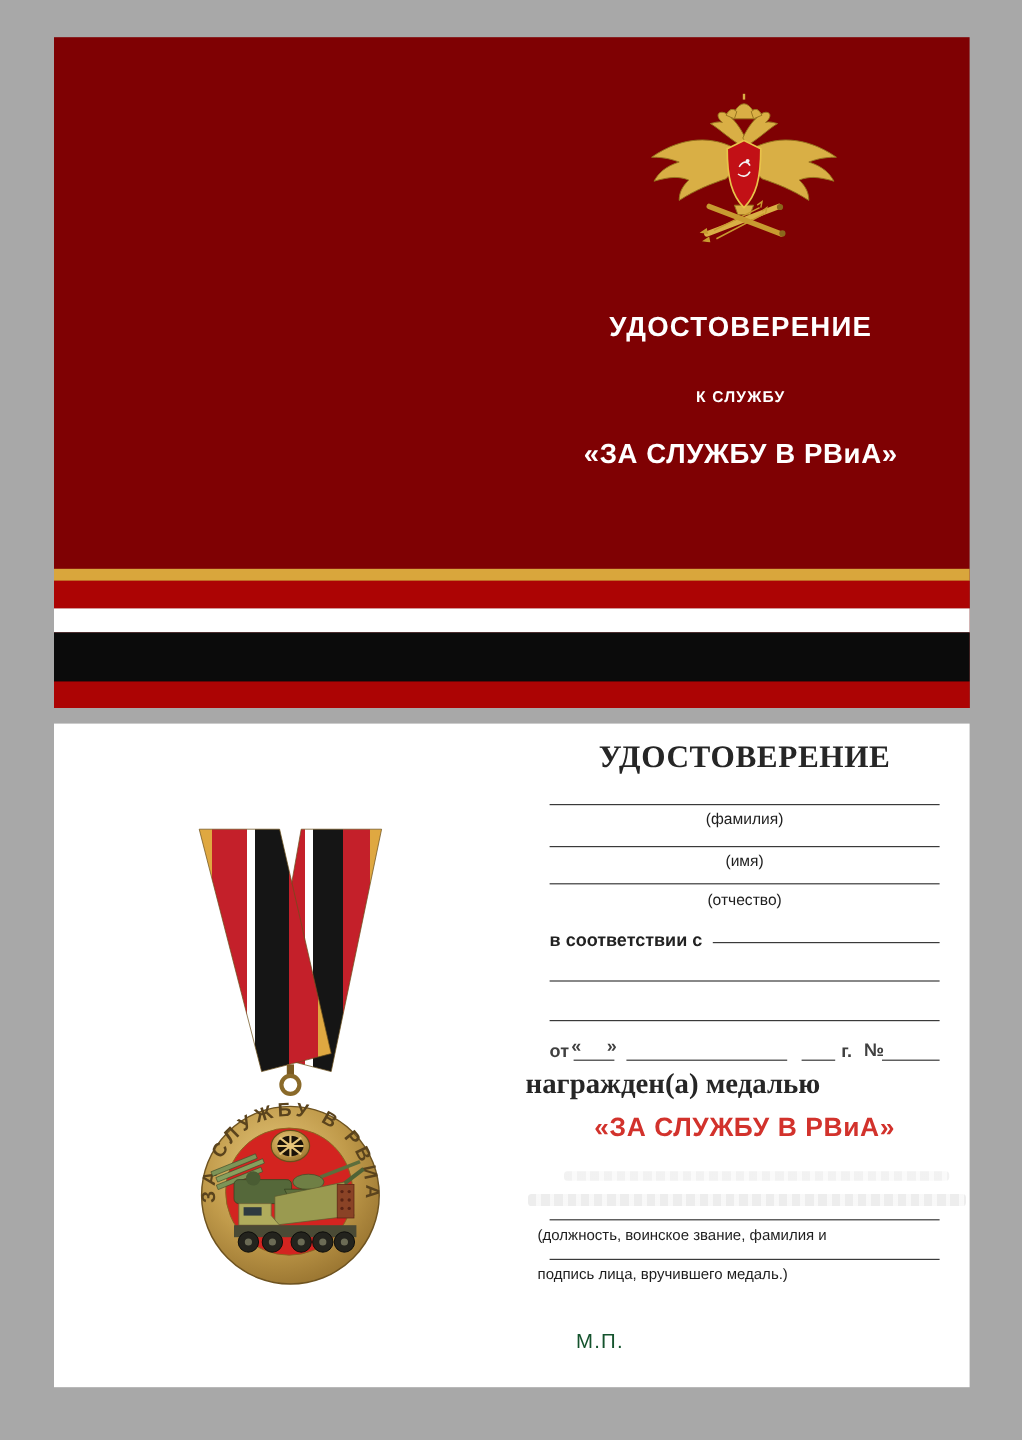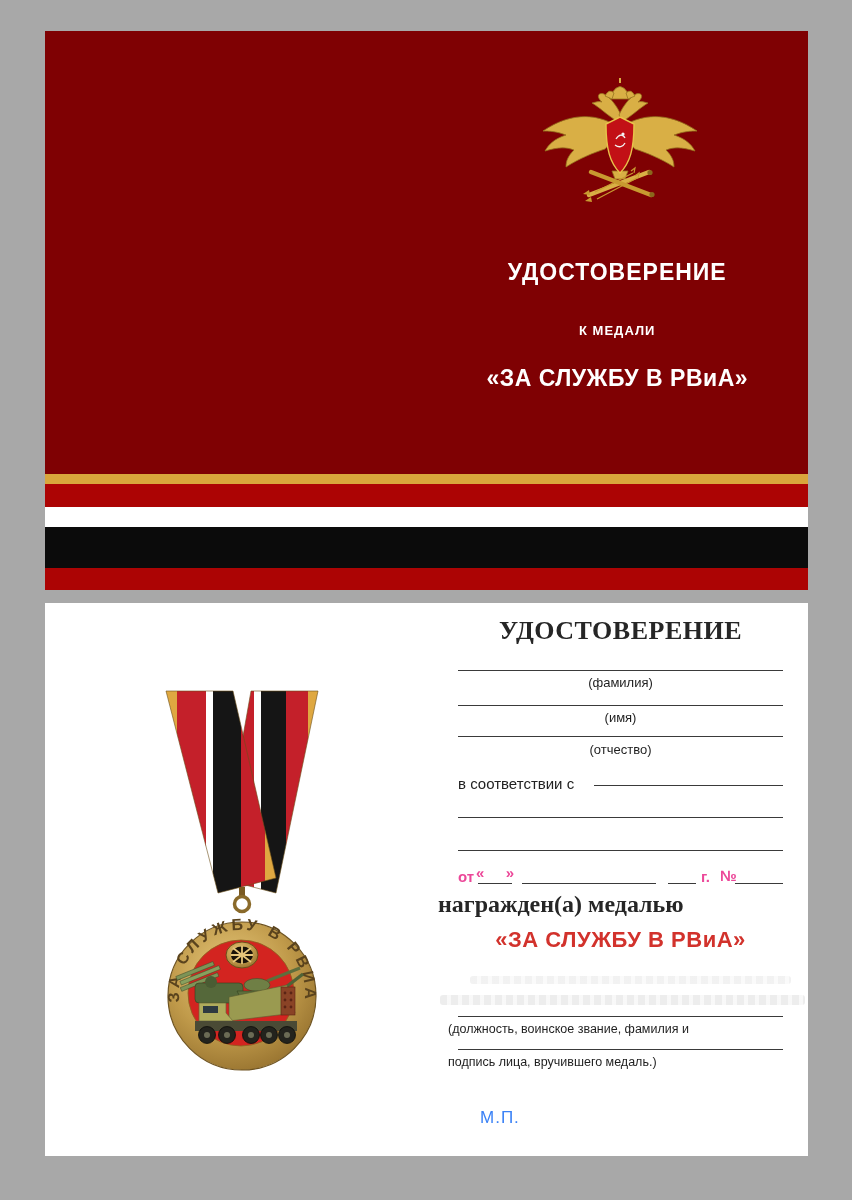--- a/index.html
+++ b/index.html
@@ -23,24 +23,24 @@
   
   .page{position:absolute;left:45px;top:603px;width:763px;height:553px;background:#ffffff;color:#222;}
   .medal-svg{position:absolute;left:100px;top:80px;width:200px;height:400px;}
 
   .form{position:absolute;left:413px;top:0;width:325px;height:553px;}
   .page-title{position:absolute;left:0;right:0;top:13px;margin:0;text-align:center;
               font-family:"Liberation Serif",serif;font-weight:bold;font-size:26px;
               letter-spacing:.5px;color:#262626;}
   .rule{position:absolute;left:0;right:0;border-top:1.6px solid #3a3a3a;}
   .under-label{position:absolute;left:0;right:0;text-align:center;font-size:13px;color:#1e1e1e;}
-  .accordance{position:absolute;left:0;top:172px;font-size:15px;font-weight:normal;color:#222;}
+  .accordance{position:absolute;left:0;top:172px;font-size:15px;font-weight:bold;color:#222;}
   .accordance-line{position:absolute;left:136px;right:0;top:182px;border-top:1.6px solid #3a3a3a;}
 
-  .date-row{position:absolute;left:0;right:0;top:264px;height:20px;font-size:15px;font-weight:bold;color:#ec4899;}
+  .date-row{position:absolute;left:0;right:0;top:264px;height:20px;font-size:15px;font-weight:bold;color:#404040;}
   .date-row .seg{position:absolute;border-bottom:1.6px solid #3a3a3a;height:16px;}
   .dr-ot{position:absolute;left:0;top:1px;}
   .dr-q{position:absolute;top:-3px;font-size:15px;}
   .dr-qline{left:20px;width:34px;}
   .dr-long{left:64px;width:134px;}
   .dr-short{left:210px;width:28px;}
   .dr-g{position:absolute;left:243px;top:1px;}
   .dr-no{position:absolute;left:262px;top:0px;}
   .dr-numline{left:277px;width:48px;}
 
@@ -48,21 +48,21 @@
            font-family:"Liberation Serif",serif;font-weight:bold;font-size:24px;color:#262626;}
   .red-medal-name{position:absolute;left:-20px;right:-20px;top:324px;text-align:center;
                   font-weight:bold;font-size:22px;color:#d2322c;letter-spacing:.5px;}
 
   .ghost{position:absolute;height:8px;border-radius:3px;opacity:.55;
          background:repeating-linear-gradient(90deg,#e7e7e7 0 7px,#f6f6f6 7px 11px);}
   .ghost1{left:12px;right:-8px;top:373px;}
   .ghost2{left:-18px;right:-22px;top:392px;height:10px;opacity:.75;}
 
   .note{position:absolute;left:-10px;right:-10px;font-size:12.5px;color:#1e1e1e;}
-  .stamp{position:absolute;left:22px;top:505px;font-size:17px;color:#3b82f6;letter-spacing:1px;}
+  .stamp{position:absolute;left:22px;top:505px;font-size:17px;color:#14532d;letter-spacing:1px;}
 </style>
 </head>
 <body>
 
 <div class="stage">
 
   <section class="cover">
 
     <svg class="eagle" viewBox="0 0 170 122">
       <g fill="#d9af45" stroke="#97741f" stroke-width="0.8">
@@ -95,21 +95,21 @@
         <circle cx="115" cy="93.5" r="2.6" fill="#8a671c"></circle>
         <circle cx="117" cy="115.5" r="2.6" fill="#8a671c"></circle>
         <path d="M62,120 L102,99 M60,113 L98,94" stroke="#c89a30" stroke-width="1.3"></path>
         <path d="M100,97 l4,-3 l-1,5 M96,92 l4,-3 l-1,5" stroke="#c89a30" stroke-width="1.2" fill="none"></path>
         <path d="M56,118 l-6,4 l7,1 Z M54,111 l-6,4 l7,1 Z" fill="#c89a30" stroke="none"></path>
       </g>
     </svg>
 
     <div class="cover-text">
       <div class="cover-title">УДОСТОВЕРЕНИЕ</div>
-      <div class="cover-subtitle">К МЕДАЛИ</div>
+      <div class="cover-subtitle">К СЛУЖБУ</div>
       <div class="cover-medal-name">«ЗА СЛУЖБУ В РВиА»</div>
     </div>
 
     <div class="stripe stripe-gold"></div>
     <div class="stripe stripe-red1"></div>
     <div class="stripe stripe-white"></div>
     <div class="stripe stripe-black"></div>
     <div class="stripe stripe-red2"></div>
   </section>
 

